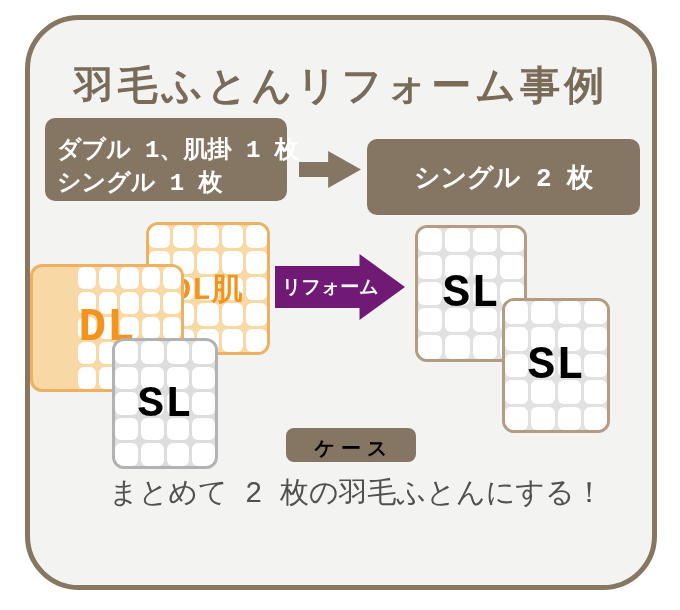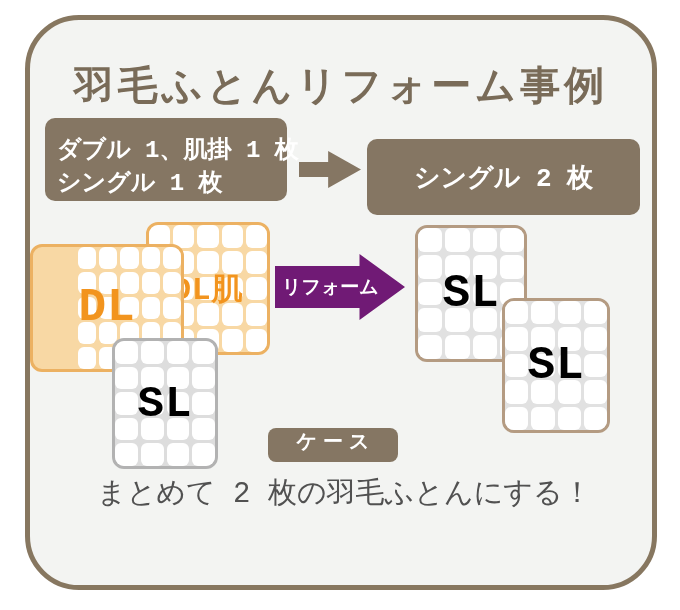--- a/index.html
+++ b/index.html
@@ -41,49 +41,49 @@
   .futon .futon-label{
     position:absolute;left:0;top:0;width:100%;height:100%;
     display:flex;align-items:center;justify-content:center;
     font-weight:bold;letter-spacing:1px;
   }
   .futon.orange{border-color:#ecb162;background:#f8d8a4;}
   .futon.orange .futon-label{color:#f2941e;}
   .futon.gray{border-color:#b2b2b2;background:#dddddd;}
   .futon.tan{border-color:#b49b82;background:#e1e1e1;}
   .futon.gray .futon-label,.futon.tan .futon-label{color:#000000;}
-  .futon-dl{left:30px;top:244px;width:154px;height:128px;z-index:3;padding-left:45px;}
+  .futon-dl{left:30px;top:264px;width:154px;height:128px;z-index:3;padding-left:45px;}
   .futon-dl .futon-label{font-size:46px;}
   .futon-dl-hada{left:146px;top:222px;width:124px;height:133px;z-index:2;}
   .futon-dl-hada .futon-label{font-size:31px;}
   .futon-sl-old{left:112px;top:338px;width:106px;height:131px;z-index:4;}
   .futon-sl-old .futon-label{font-size:44px;}
   .futon-sl-new1{left:415px;top:225px;width:112px;height:137px;z-index:2;}
   .futon-sl-new1 .futon-label{font-size:46px;}
   .futon-sl-new2{left:502px;top:298px;width:108px;height:135px;z-index:3;}
   .futon-sl-new2 .futon-label{font-size:46px;}
   .green-arrow{
     position:absolute;left:275px;top:254px;width:130px;height:66px;background:#701a75;z-index:5;
     clip-path:polygon(0% 18%,65% 18%,65% 0%,100% 50%,65% 100%,65% 82%,0% 82%);
   }
   .green-arrow .arrow-text{
     position:absolute;left:7px;top:50%;transform:translateY(-50%);
     color:#ffffff;font-size:19px;font-weight:bold;white-space:nowrap;
   }
   .case-badge{
-    position:absolute;left:268px;top:428px;width:130px;height:34px;
-    background:#857663;border-radius:8px;color:#ffffff;
-    display:flex;align-items:flex-start;justify-content:center;
+    position:absolute;left:286px;top:428px;width:130px;height:34px;
+    background:#857663;border-radius:8px;color:#000000;
+    display:flex;align-items:flex-end;justify-content:center;
     font-size:20px;font-weight:600;letter-spacing:6px;text-indent:6px;
   }
   .description{
     position:absolute;left:92px;top:474px;color:#515151;
     font-size:29px;font-weight:500;line-height:42px;white-space:nowrap;
   }
-  .description .desc-line2{margin-left:5px;}
+  .description .desc-line2{margin-left:17px;}
 </style>
 </head>
 <body>
 
 <div class="stage">
   <div class="card"></div>
 
   <div class="title">羽毛ふとんリフォーム事例</div>
 
   <div class="label-box box-before">

